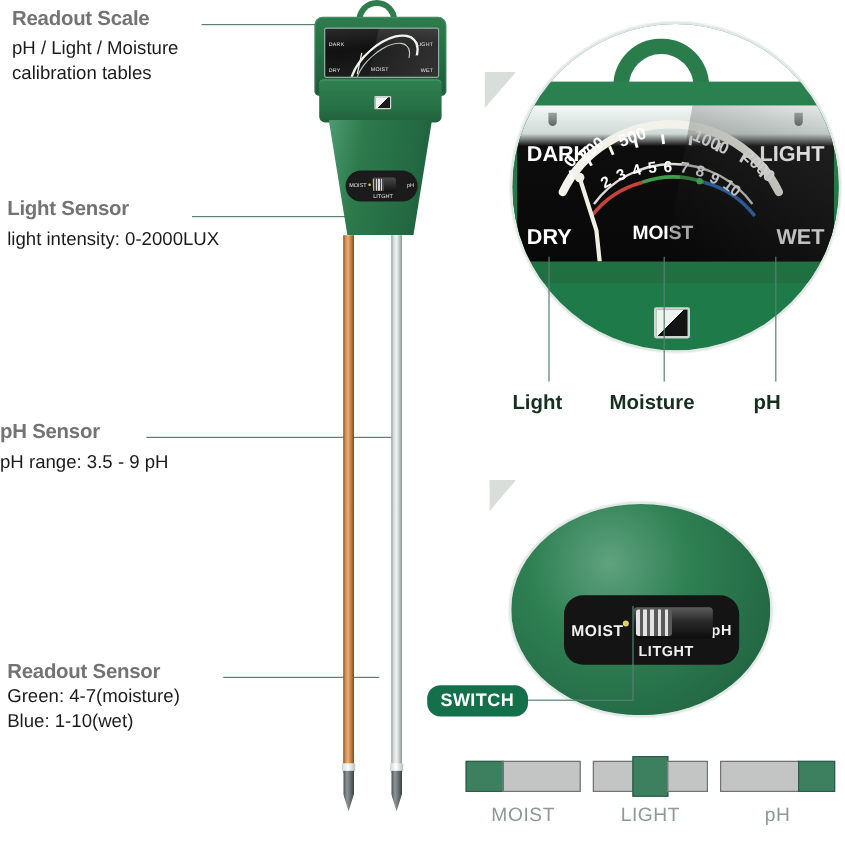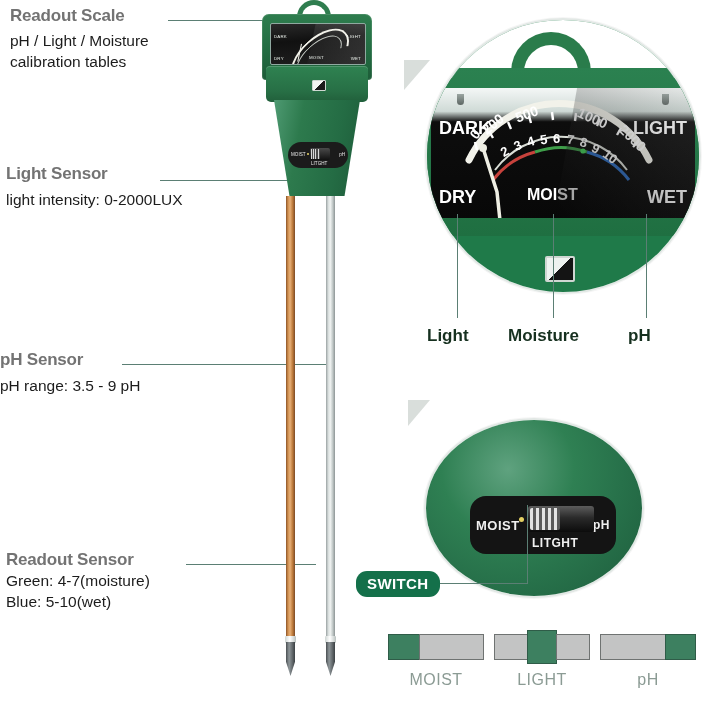--- a/index.html
+++ b/index.html
@@ -233,21 +233,21 @@
   </div>
 
   <div class="abs" style="left:0;top:350px;">
     <div class="ann-title">pH Sensor</div>
     <div class="ann-line" style="margin-top:5px;">pH range: 3.5 - 9 pH</div>
   </div>
 
   <div class="abs" style="left:6px;top:550px;">
     <div class="ann-title">Readout Sensor</div>
     <div class="ann-line">Green: 4-7(moisture)</div>
-    <div class="ann-line">Blue: 5-10(wet)</div>
+    <div class="ann-line">Blue: 1-10(wet)</div>
   </div>
 
   <div class="leader leader-h" style="left:168px;top:20px;width:100px;"></div>
   <div class="leader leader-h" style="left:160px;top:180px;width:140px;"></div>
   <div class="leader leader-v" style="left:300px;top:88px;height:93px;"></div>
   <div class="leader leader-h" style="left:300px;top:88px;width:28px;"></div>
   <div class="leader leader-h" style="left:122px;top:364px;width:206px;"></div>
   <div class="leader leader-h" style="left:186px;top:564px;width:130px;"></div>
 
   <div id="device">

